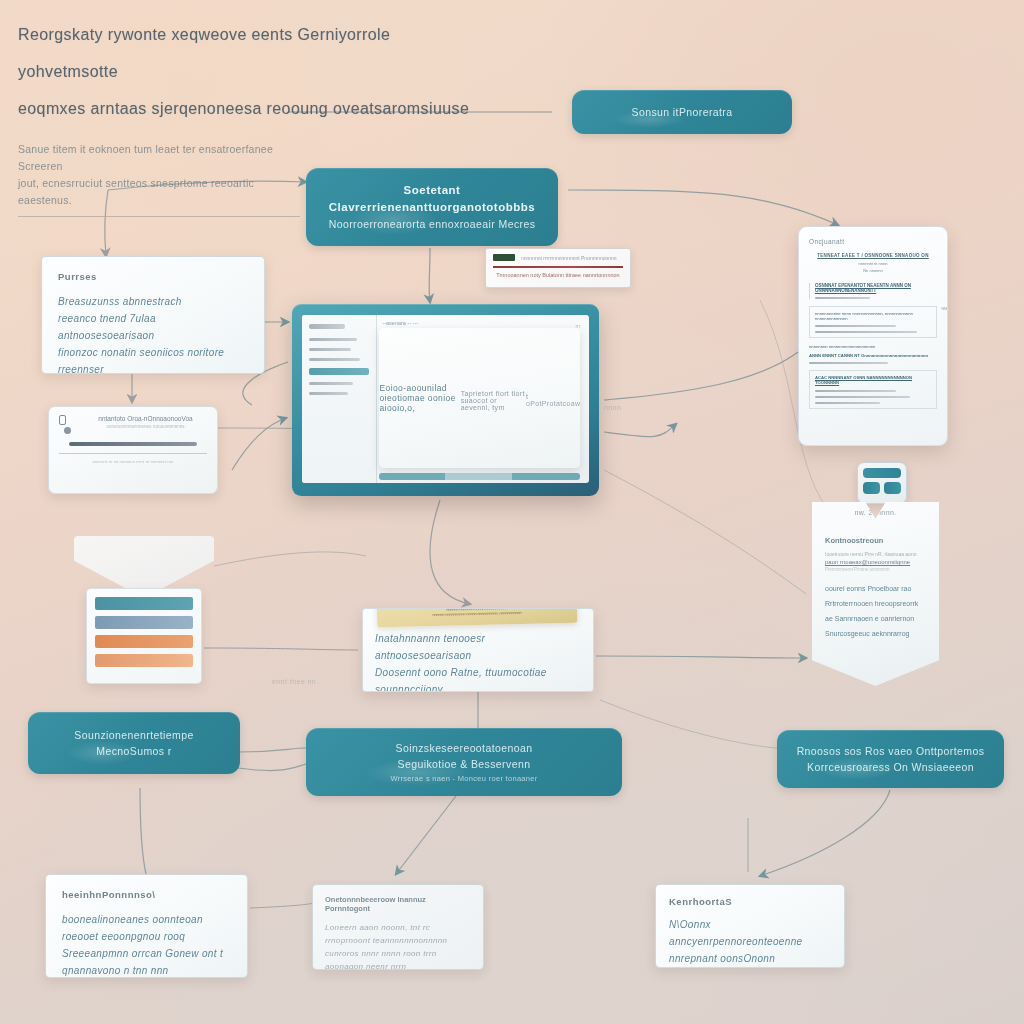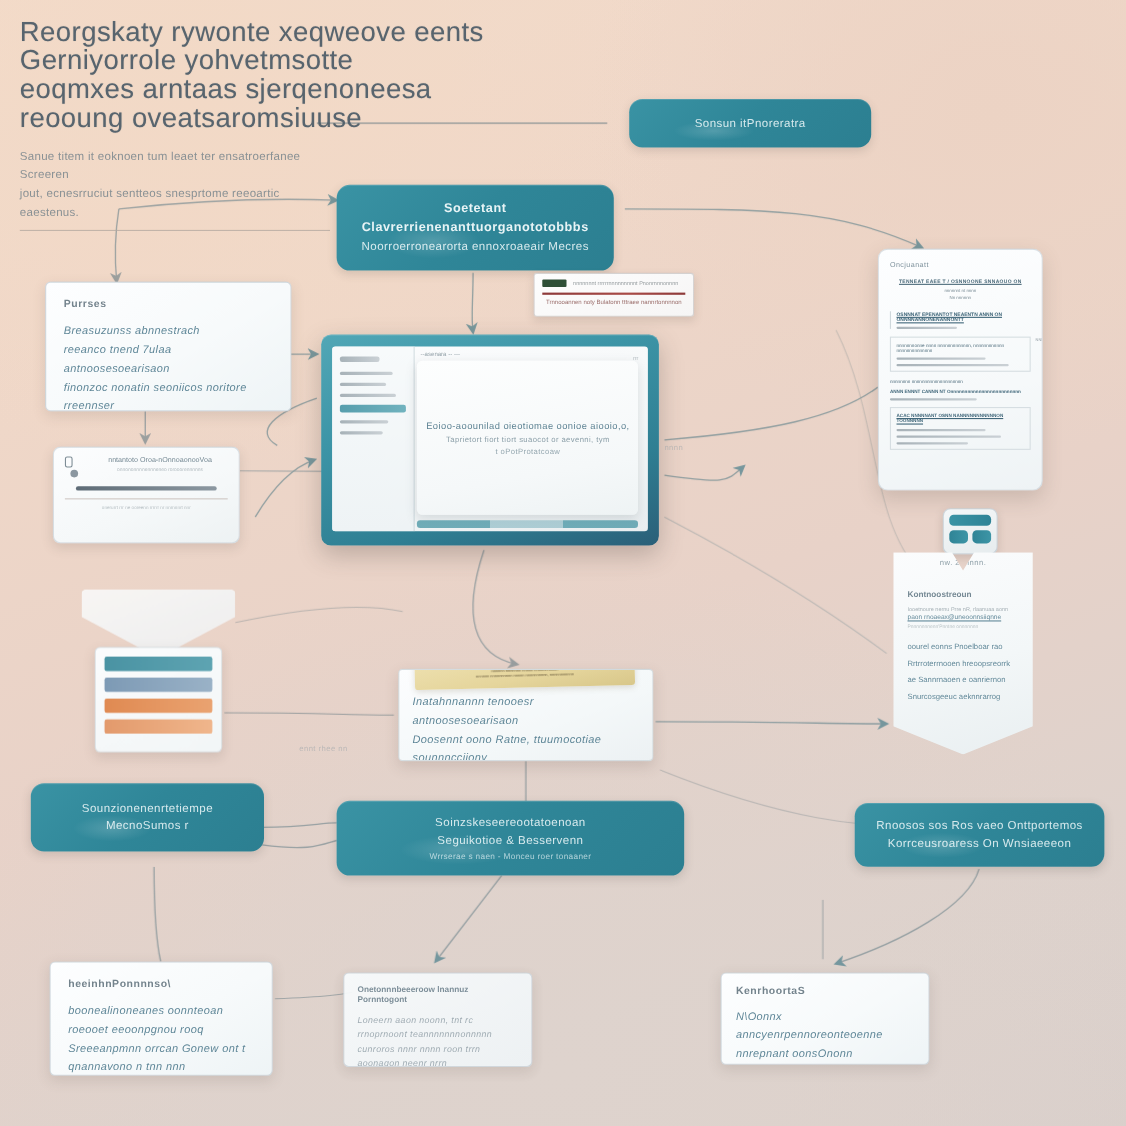--- a/index.html
+++ b/index.html
@@ -17,21 +17,21 @@
   }
   #svg-layer { position: absolute; inset: 0; width: 1024px; height: 1024px; pointer-events: none; }
 
   
   .tx { display:block; border-radius:2px; filter: blur(0.65px); opacity:.85; }
   .tx-g { background: linear-gradient(90deg,#9aa6ad,#b3bcc2 60%,#c3cacf); }
 
   
   .hdr { position:absolute; left:18px; top:16px; width:470px; }
   .hdr-title {
-    font-size:25px; line-height:26px; color:#4b5b66; font-weight:500;
+    font-size:16px; line-height:37px; color:#4b5b66; font-weight:500;
     letter-spacing:.4px; filter: blur(.45px); opacity:.92;
     text-shadow:0 0 1px rgba(90,105,115,.35);
   }
   .hdr-sub {
     margin-top:14px; font-size:10.5px; line-height:17px; color:#6f7f88;
     filter: blur(.5px); opacity:.8; letter-spacing:.25px; max-width:280px;
   }
   .hdr-rule { margin-top:7px; width:282px; height:1px; background:#b2a79f; opacity:.75; }
 
   
@@ -79,21 +79,21 @@
   #monitor-screen {
     width:100%; height:100%; border-radius:3px; position:relative; overflow:hidden;
     background: linear-gradient(165deg,#fbfcfd 0%,#f4f7f8 60%,#e9eef0 100%);
   }
   #mon-sidebar { position:absolute; left:0; top:0; width:26%; height:100%;
     background:linear-gradient(180deg,#f7fafb,#eef3f5); border-right:1px solid rgba(180,195,202,.5); }
   #mon-dialog {
     position:absolute; left:27%; top:8%; width:70%; height:83%; border-radius:5px;
     background:linear-gradient(170deg,#fdfefe,#f5f8f9 70%,#eef3f4);
     box-shadow:0 3px 10px rgba(90,100,108,.18);
-    display:flex; flex-direction:column; align-items:center; justify-content:center;
+    display:flex; align-items:center; justify-content:center;
   }
   #mon-dialog .dl1 { font-size:8.5px; color:#4d7688; letter-spacing:.4px; filter:blur(.5px); opacity:.9; }
   #mon-dialog .dl2 { font-size:7px; color:#6b8490; letter-spacing:.35px; filter:blur(.55px); opacity:.78; margin-top:5px; }
   #mon-dialog .dl3 { font-size:7px; color:#6b8490; letter-spacing:.35px; filter:blur(.55px); opacity:.7; margin-top:4px; }
   #mon-taskbar { position:absolute; left:27%; bottom:2%; width:70%; height:7px; border-radius:3px;
     background:linear-gradient(90deg,#4f9aa8 0%,#4f9aa8 33%,#9cc3cc 33%,#9cc3cc 66%,#4f9aa8 66%); opacity:.8; }
 
   
   #doccard {
     position:absolute; left:798px; top:226px; width:150px; height:220px;

